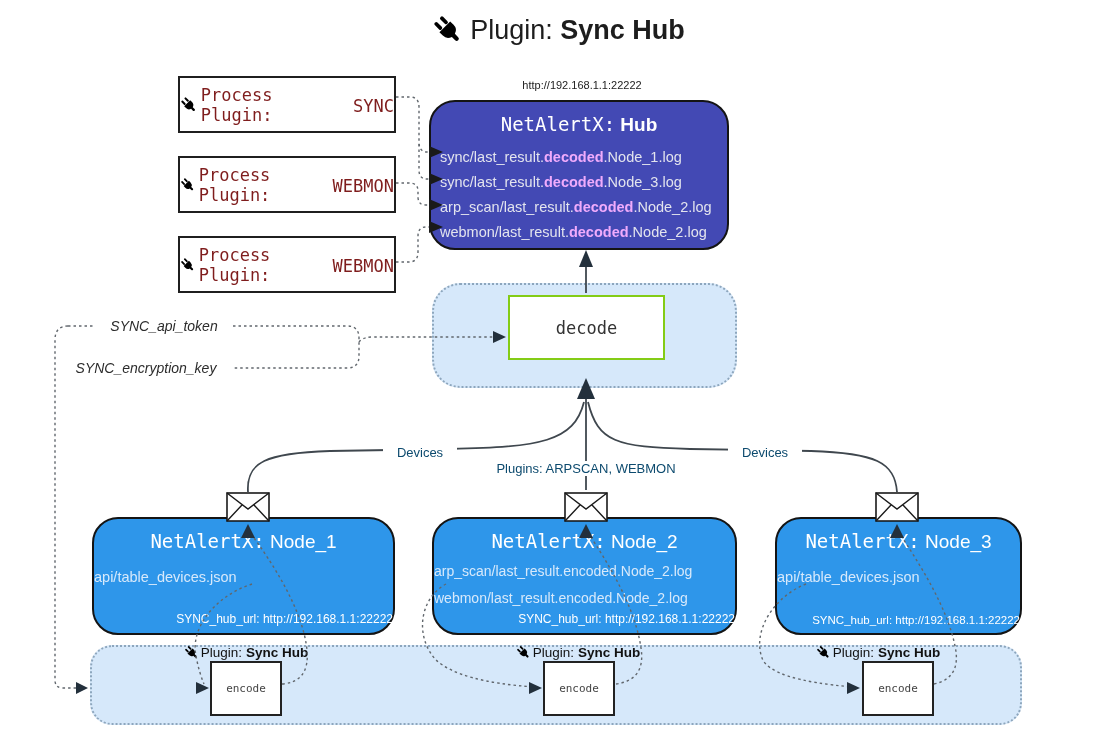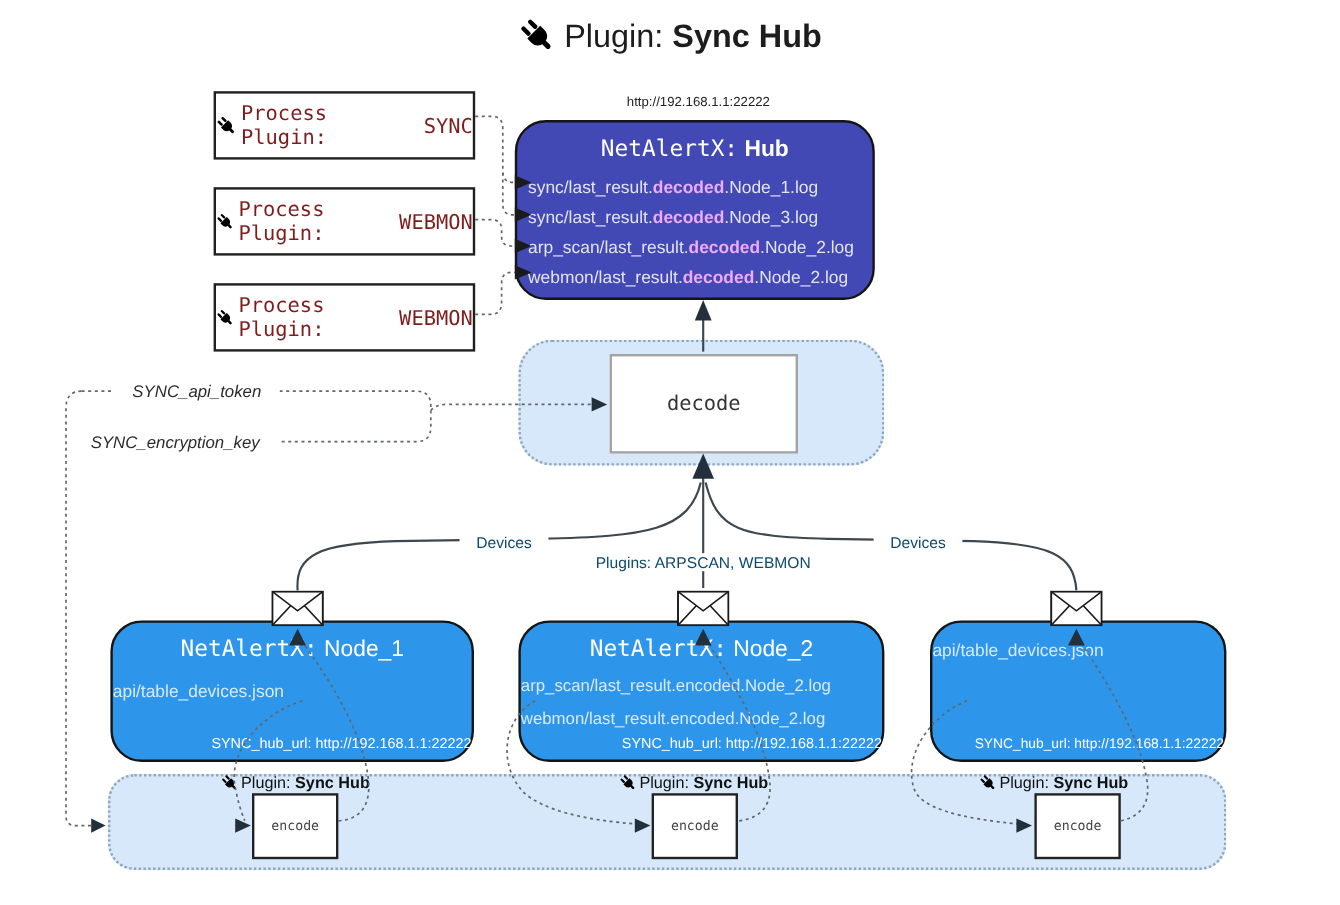--- a/index.html
+++ b/index.html
@@ -29,21 +29,21 @@
        border:2.5px solid #141414;border-radius:26px;z-index:2;color:#e3e4ee;}
   #hub .htitle{text-align:center;margin-top:11px;font-size:19px;color:#fff;}
   #hub .htitle b{font-family:"Liberation Sans",sans-serif;font-weight:bold;}
   #hub .hfiles{margin:9px 0 0 9px;font-size:14.5px;line-height:25px;}
   #hub .hfiles b{color:#f0abfc;}
   #hub-url{left:432px;top:79px;width:300px;text-align:center;font-size:11px;color:#222;z-index:2;}
 
   
   #decode-band{left:432px;top:283px;width:305px;height:105px;background:var(--band-bg);
        border:2px dotted var(--band-border);border-radius:28px;z-index:1;}
-  #decode-box{left:508px;top:295px;width:157px;height:83px;background:#fff;border:2px solid #a3a3a3;
+  #decode-box{left:508px;top:295px;width:157px;height:65px;background:#fff;border:2px solid #84cc16;
        display:flex;align-items:center;justify-content:center;font-size:17px;color:#333;z-index:2;}
 
   
   .keylbl{background:#fff;font-size:14px;color:#2c2c2c;text-align:center;z-index:4;padding:0 3px;font-style:italic;}
   #key-token{left:95px;top:318px;width:138px;}
   #key-enc{left:60px;top:360px;width:172px;}
 
   
   .edgelbl{background:#fff;font-size:13px;color:#0c4a6e;text-align:center;z-index:4;padding:0 2px;}
   #lbl-dev-l{left:383px;top:445px;width:74px;}
@@ -170,20 +170,21 @@
   </div>
   <div id="node2" class="abs node">
     <div class="ntitle"><span class="mono">NetAlertX:</span> <b>Node_2</b></div>
     <div class="nfiles">
         <div>arp_scan/last_result.encoded.Node_2.log</div>
         <div>webmon/last_result.encoded.Node_2.log</div>
       </div>
     <div class="nurl">SYNC_hub_url: http://192.168.1.1:22222</div>
   </div>
   <div id="node3" class="abs node">
+    <div class="ntitle"><span class="mono">NetAlertX:</span> <b>Node_3</b></div>
     <div class="nfiles">
         <div>api/table_devices.json</div>
       </div>
     <div class="nurl">SYNC_hub_url: http://192.168.1.1:22222</div>
   </div>
 
   <svg class="abs env" style="left:226px;top:492px" viewBox="0 0 44 30">
       <use href="#envsym"></use>
     </svg>
   <svg class="abs env" style="left:564px;top:492px" viewBox="0 0 44 30">

